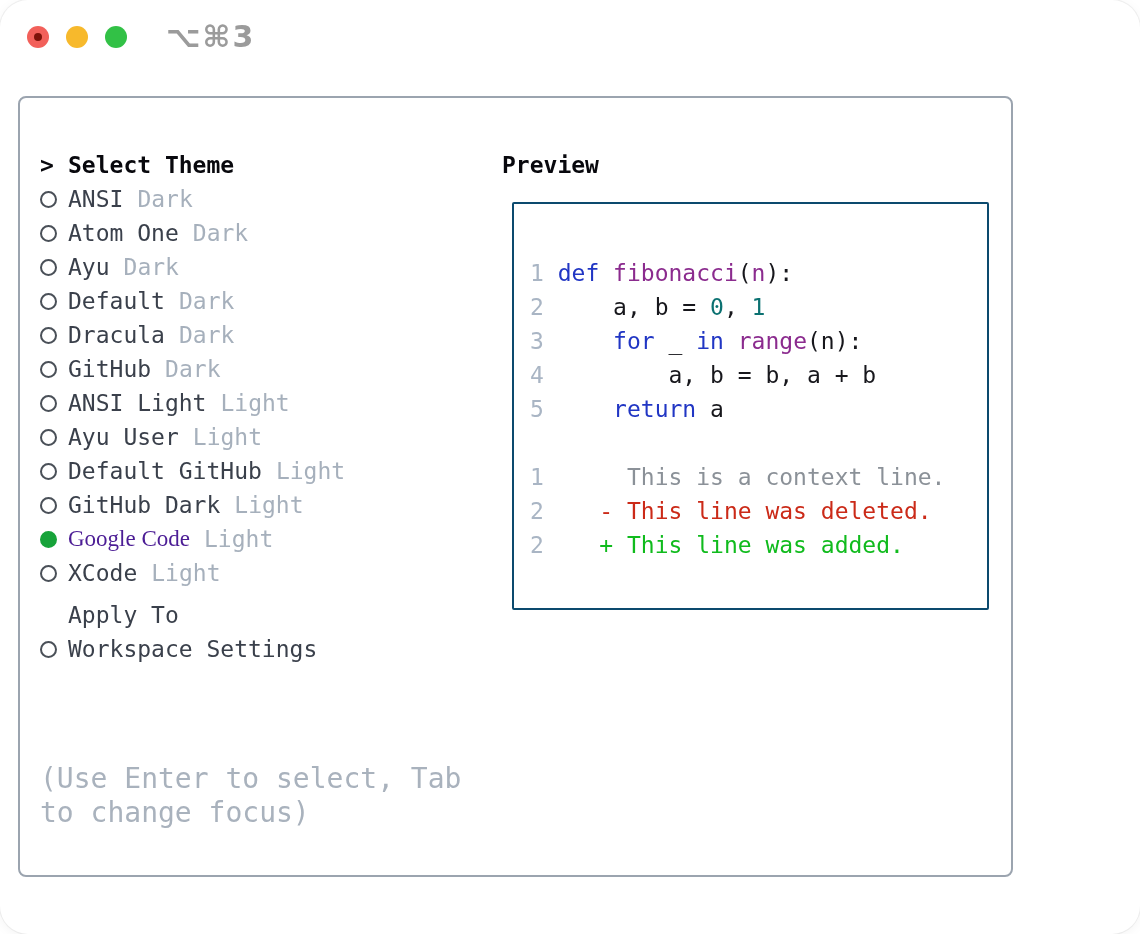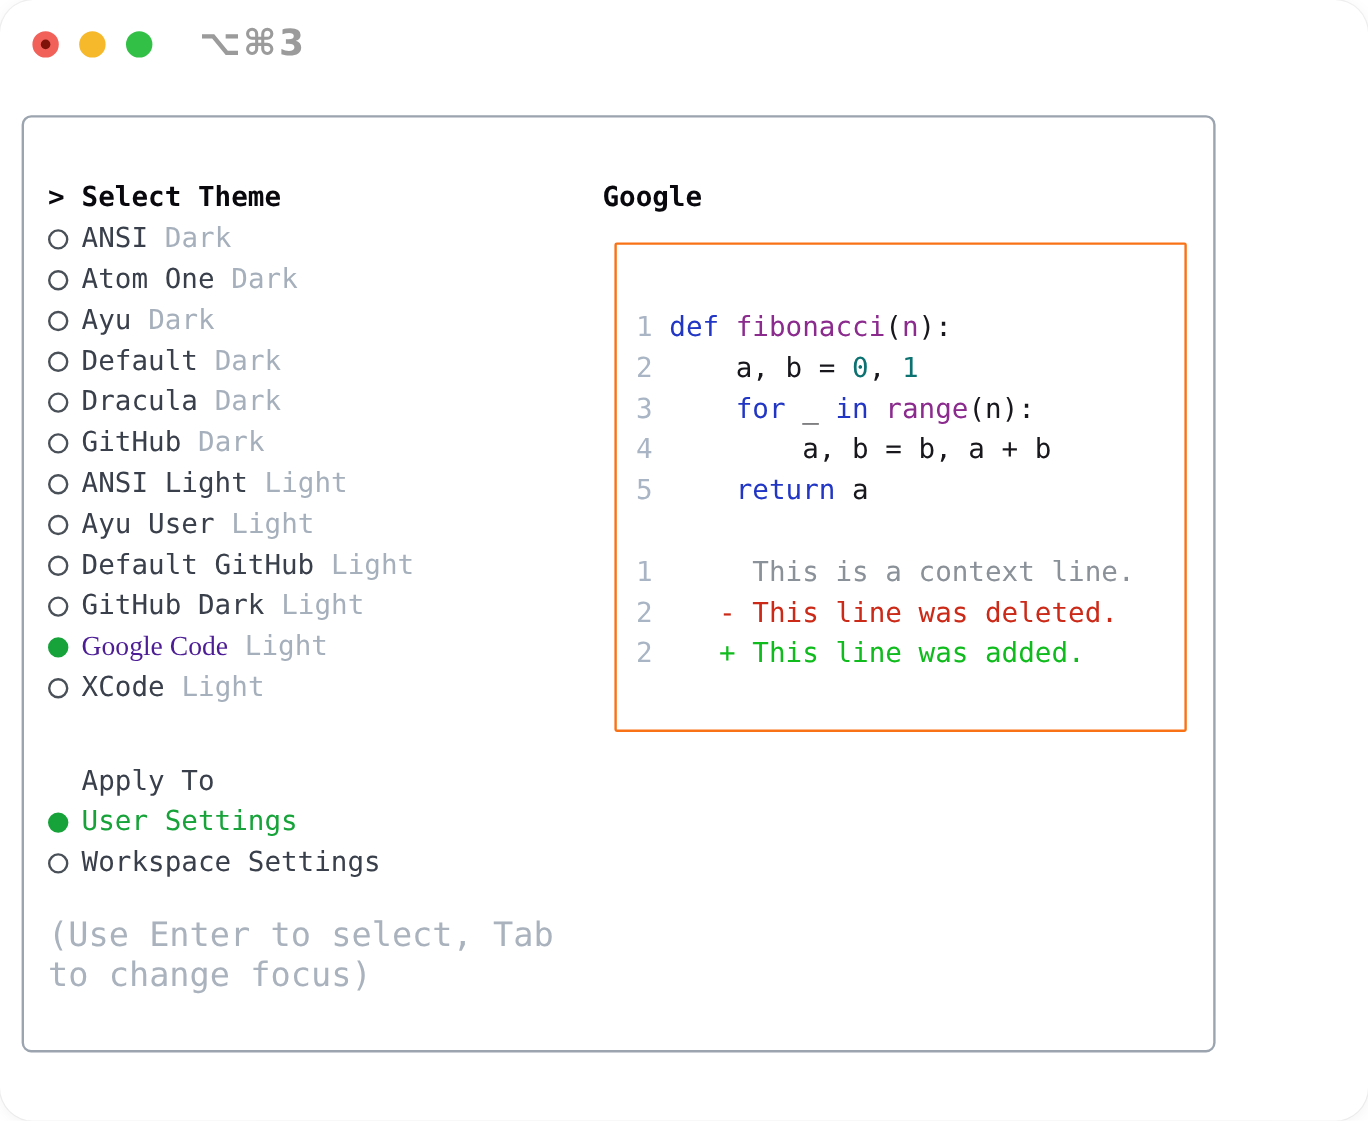--- a/index.html
+++ b/index.html
@@ -44,36 +44,36 @@
     width: 13px; height: 13px; border: 2px solid #4a5058; border-radius: 50%;
     box-sizing: content-box; background: transparent;
   }
   .radio.selected { background: #17a33a; border-color: #17a33a; }
   .chevron { font-weight: bold; color: #08080d; font-size: 23px; }
   .hdr { font-weight: bold; color: #08080d; }
   .theme-name { color: #3a404b; }
   .theme-name.selected-green { color: #4c1d95; font-family: Liberation Serif, serif; }
   .theme-tag { color: #a6b0bc; margin-left: 14px; }
   .theme-list { position: absolute; left: 20px; top: 50px; }
-  .apply-section { position: absolute; left: 20px; top: 536px; }
+  .apply-section { position: absolute; left: 20px; top: 500px; }
   .apply-name { color: #3a404b; }
   .apply-name.selected-green { color: #17a33a; }
   .help {
     position: absolute; left: 20px; top: 664px; width: 430px;
     color: #a9b2bd; font-size: 28px; line-height: 34px;
   }
   
   .preview-title {
     position: absolute; left: 482px; top: 50px;
     font-size: 23px; font-weight: bold; color: #08080d; line-height: 34px;
   }
   .preview-box {
     position: absolute; left: 492px; top: 104px;
     width: 477px; height: 408px;
-    border: 2px solid #f97316; border-radius: 2px;
+    border: 2px solid #0c4a6e; border-radius: 2px;
     box-sizing: border-box; overflow: hidden;
   }
   .code {
     padding: 52px 0 0 16px;
     font-size: 23px; line-height: 34px; white-space: pre;
   }
   .code .line { height: 34px; }
   .ln { color: #a9b5c4; }
   .tok-keyword  { color: #2136c4; }
   .tok-function { color: #8b2b8e; }
@@ -119,27 +119,26 @@
           <div class="row"><span class="marker-col"><span class="radio"></span></span><span class="theme-name">XCode</span><span class="theme-tag">Light</span></div>
         </div>
     </div>
 
     <div class="apply-section">
       <div class="row">
         <span class="marker-col"></span>
         <span class="theme-name">Apply To</span>
       </div>
       <div id="apply-rows">
-          <div class="row"><span class="marker-col"><span class="radio selected"></span></span><span class="apply-name selected-green">User Settings</span></div>
           <div class="row"><span class="marker-col"><span class="radio"></span></span><span class="apply-name">Workspace Settings</span></div>
         </div>
     </div>
 
     <div class="help">(Use Enter to select, Tab to change focus)</div>
 
-    <div class="preview-title">Google</div>
+    <div class="preview-title">Preview</div>
 
     <div class="preview-box">
       <div class="code" id="code-lines"><div class="line"><span class="ln">1</span> <span class="tok-keyword">def </span><span class="tok-function">fibonacci</span><span class="tok-plain">(</span><span class="tok-function">n</span><span class="tok-plain">):</span></div><div class="line"><span class="ln">2</span> <span class="tok-plain">    a, b = </span><span class="tok-number">0</span><span class="tok-plain">, </span><span class="tok-number">1</span></div><div class="line"><span class="ln">3</span> <span class="tok-plain">    </span><span class="tok-keyword">for</span><span class="tok-plain"> _ </span><span class="tok-keyword">in</span><span class="tok-plain"> </span><span class="tok-function">range</span><span class="tok-plain">(n):</span></div><div class="line"><span class="ln">4</span> <span class="tok-plain">        a, b = b, a + b</span></div><div class="line"><span class="ln">5</span> <span class="tok-plain">    </span><span class="tok-keyword">return</span><span class="tok-plain"> a</span></div><div class="line"></div><div class="line"><span class="ln">1</span> <span class="tok-context">     This is a context line.</span></div><div class="line"><span class="ln">2</span> <span class="tok-deleted">   - This line was deleted.</span></div><div class="line"><span class="ln">2</span> <span class="tok-added">   + This line was added.</span></div></div>
     </div>
 
   </div>
 </div>
 
 </body></html>

